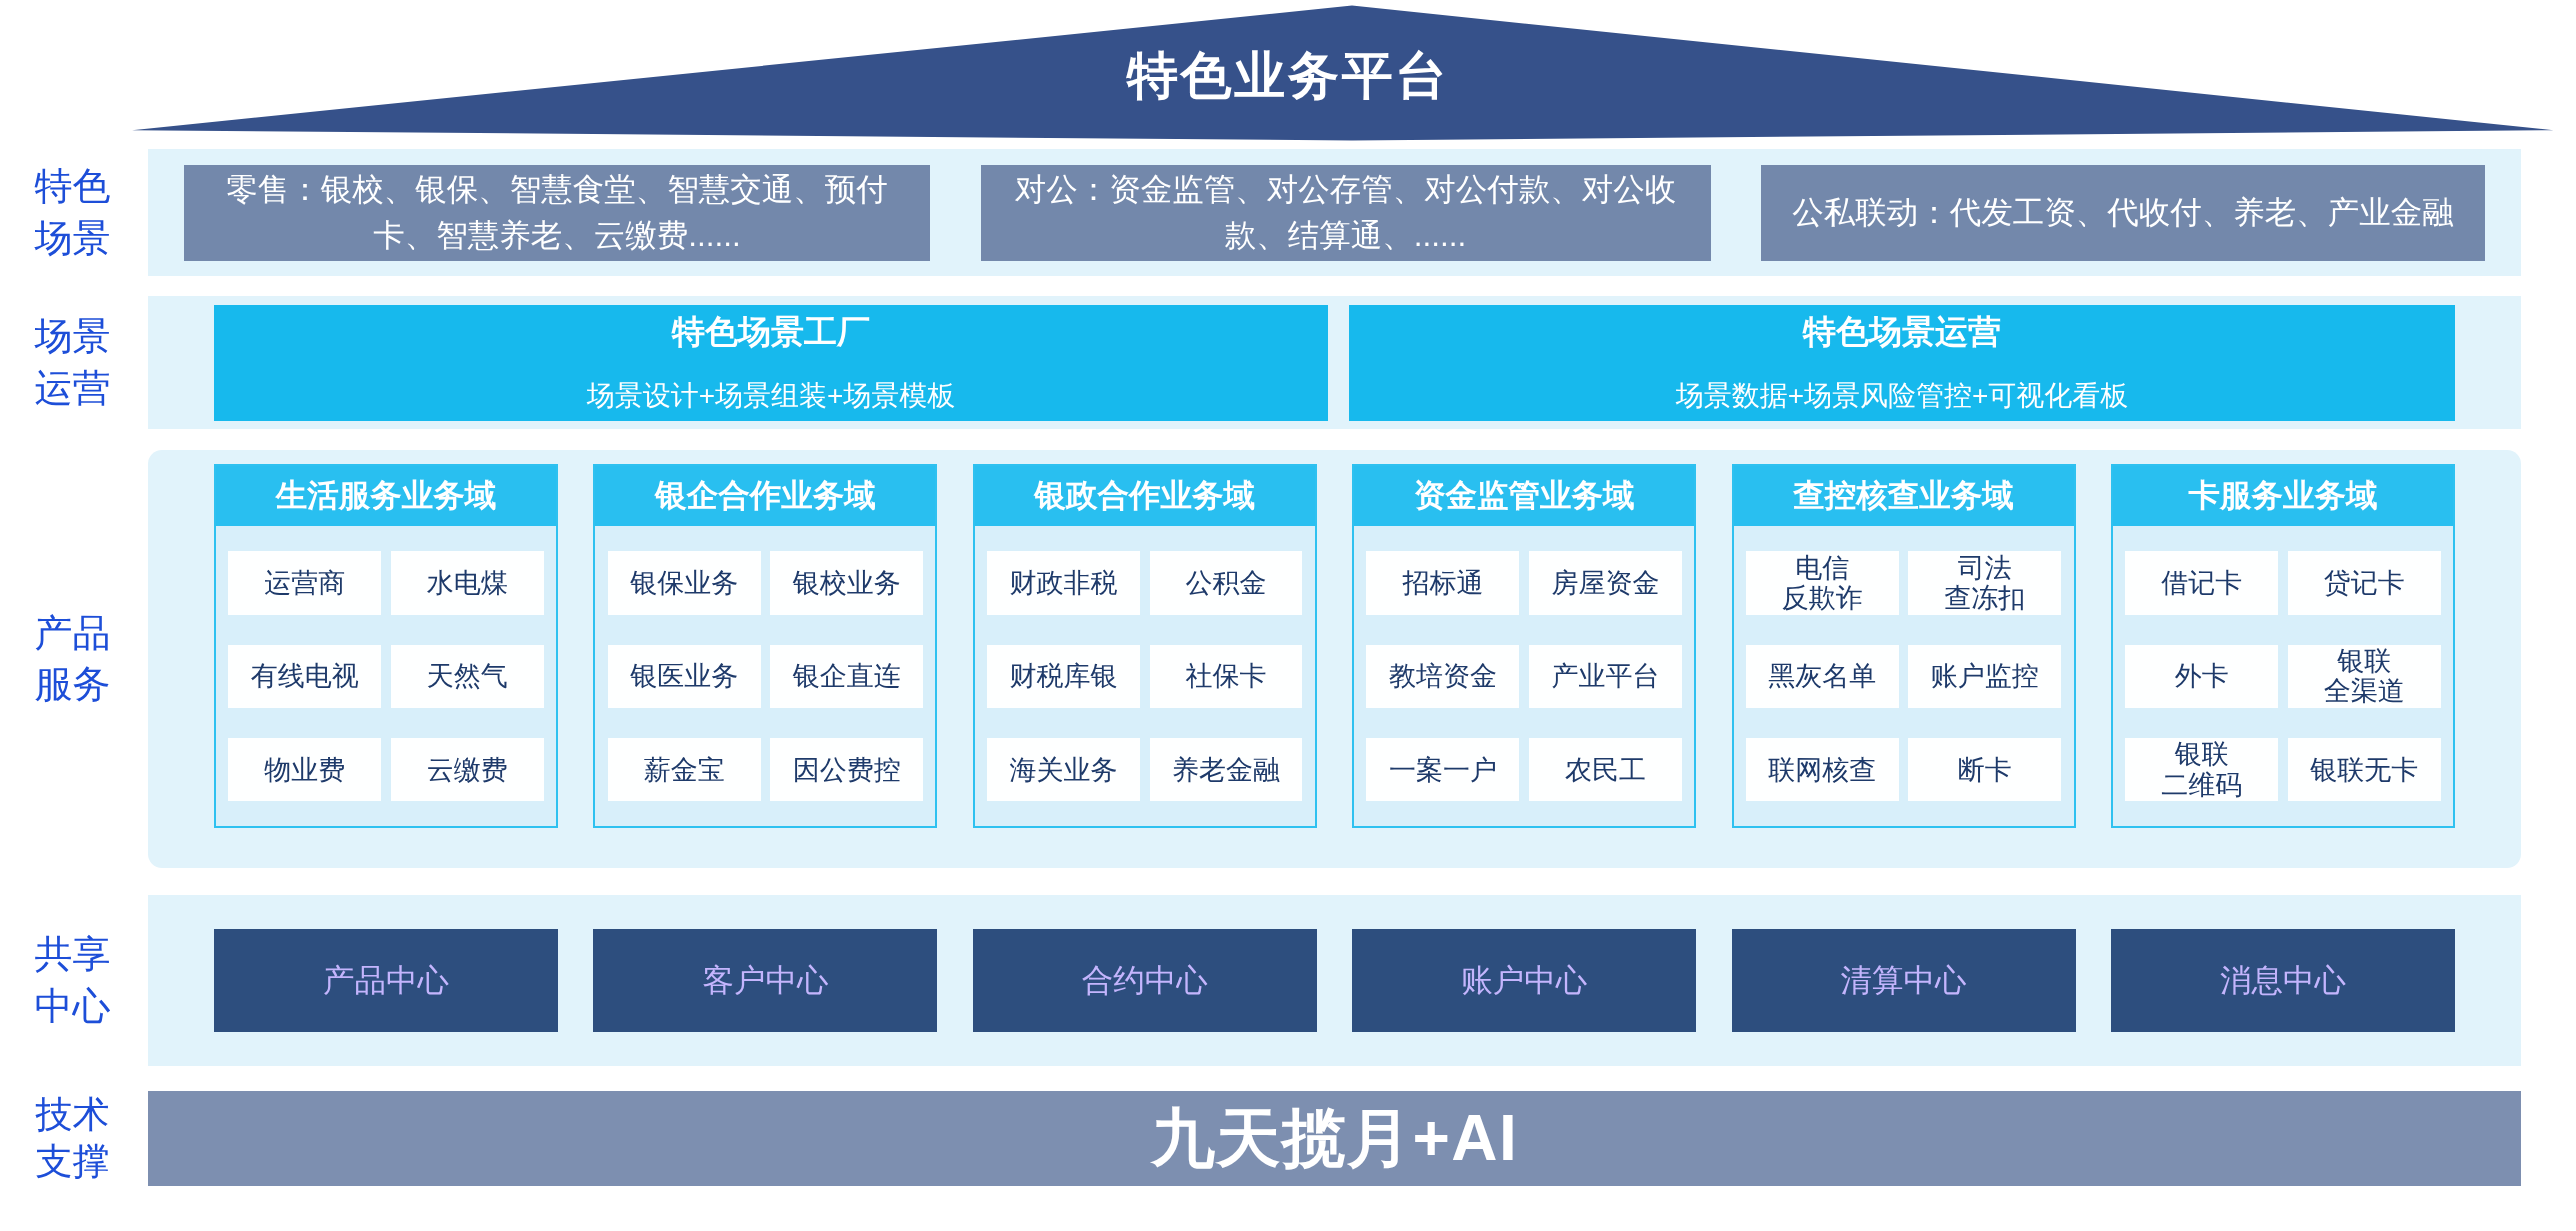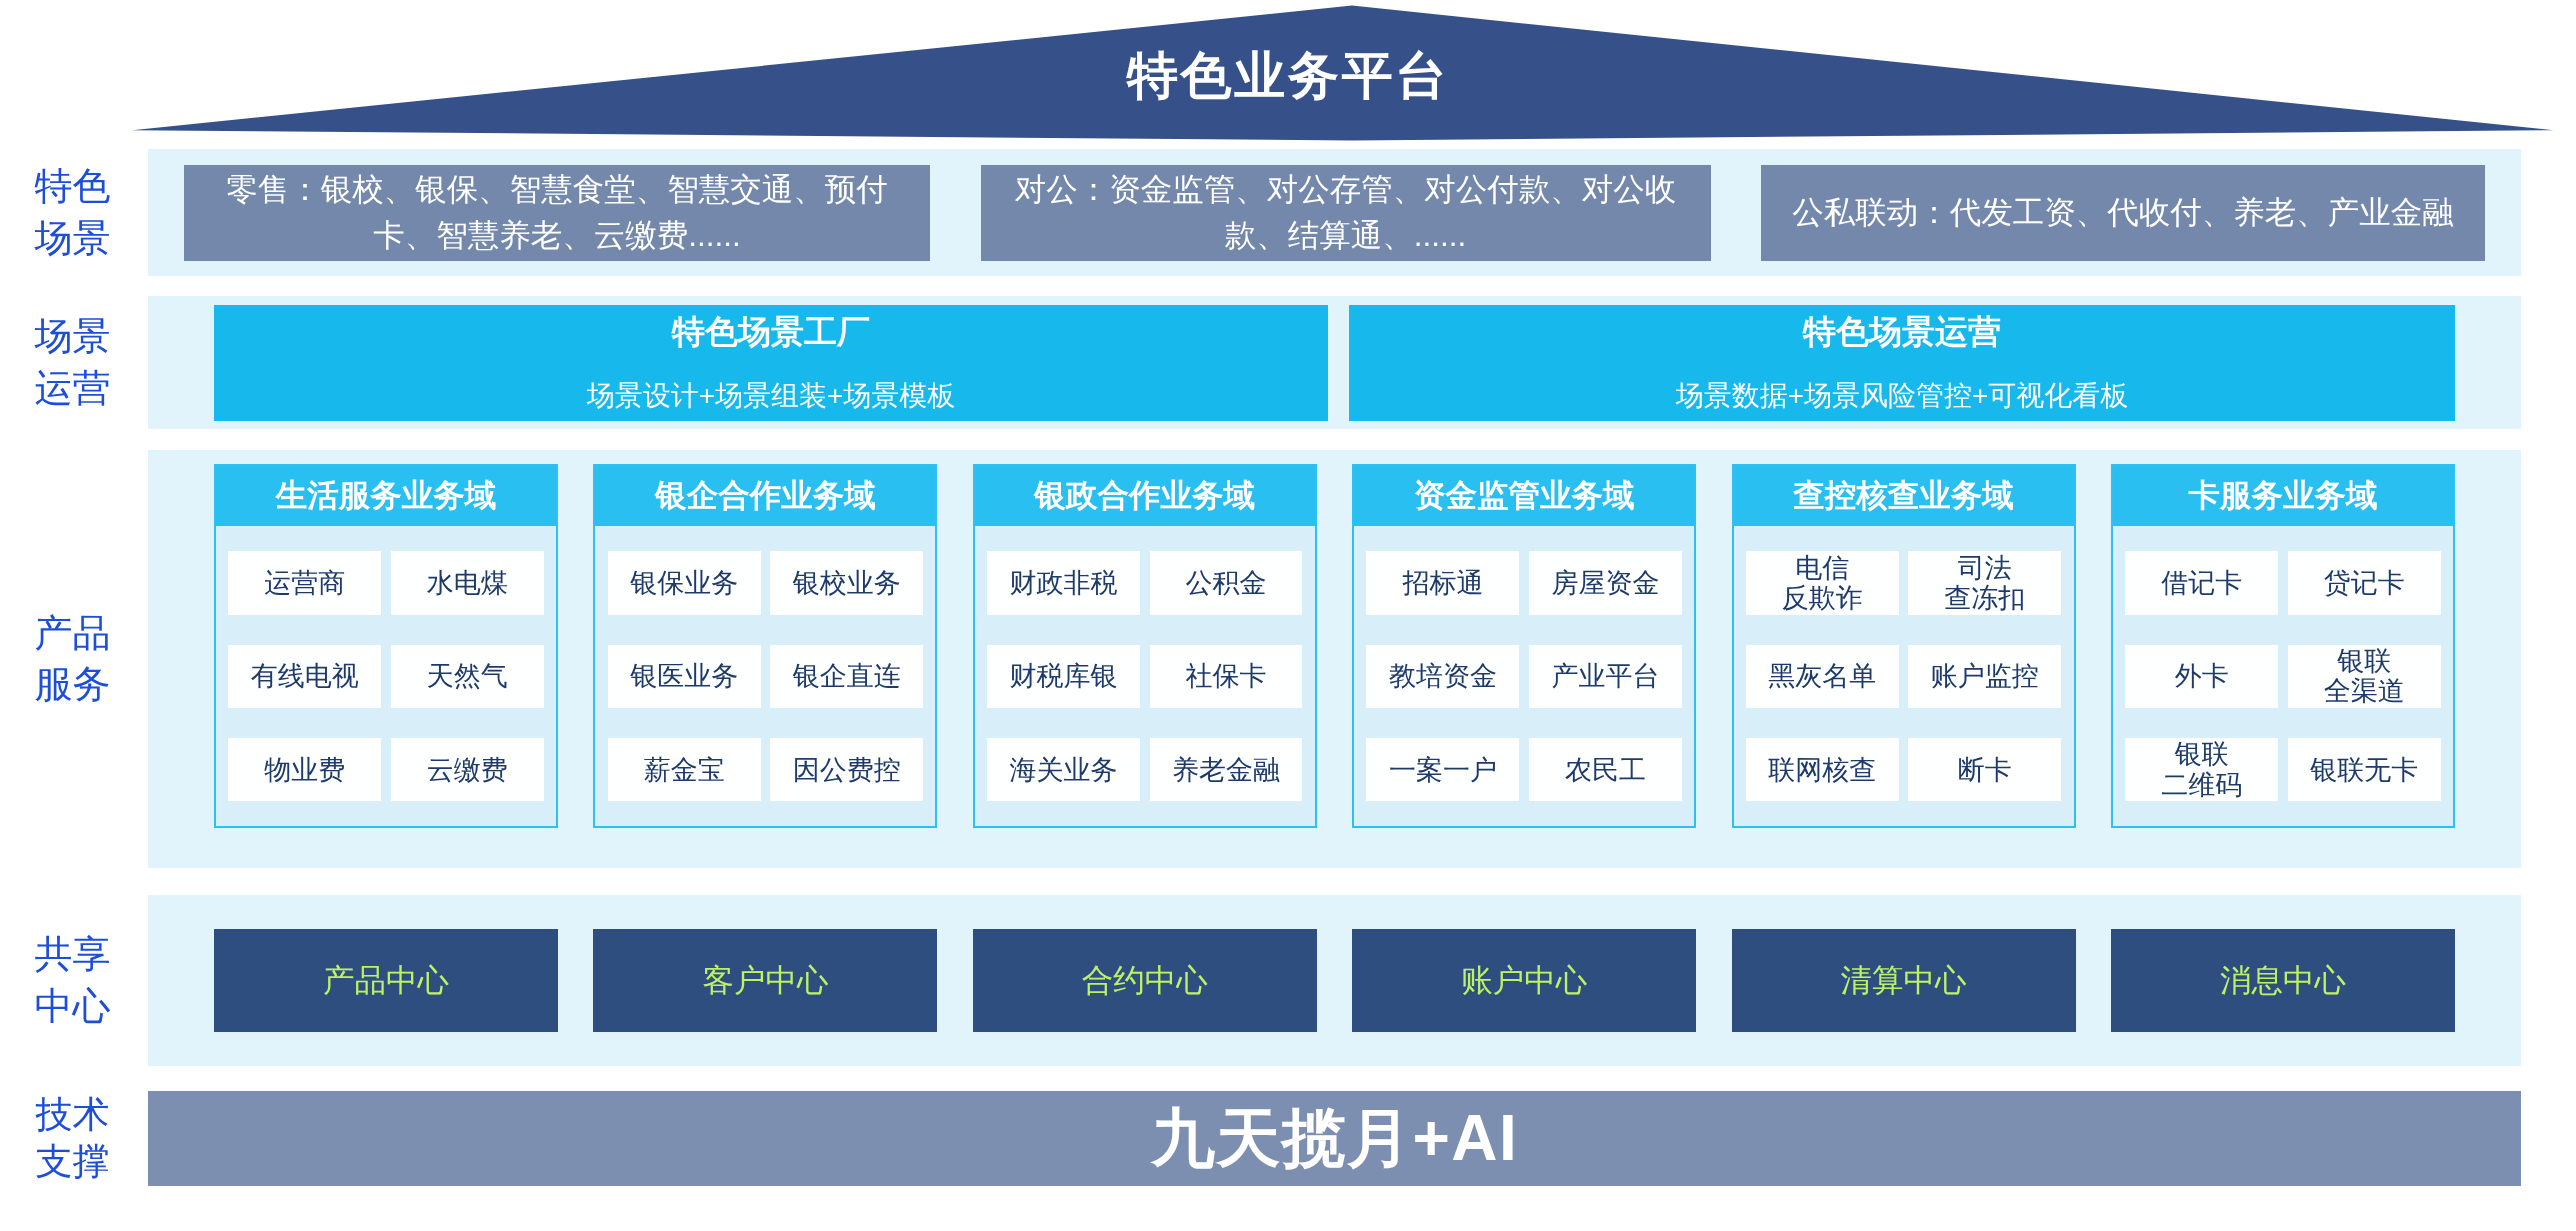--- a/index.html
+++ b/index.html
@@ -68,20 +68,21 @@
   .ops-box.b0 { width: 1114px; }
   .ops-box.b1 { width: 1106px; }
   .ops-title { font-size: 33px; font-weight: bold; }
   .ops-subtitle { font-size: 28px; }
 
   
   .band.products {
     top: 450px; height: 418px;
     display: flex; align-items: flex-start; justify-content: space-between;
     padding: 14.4px 66px 0 66px;
+    border-radius: 14px;
   }
   .product-column {
     width: 344px; height: 364px; box-sizing: border-box;
     display: flex; flex-direction: column;
     border: 2.1px solid #2EC1F0;
   }
   .column-header {
     height: 60px; flex: 0 0 60px;
     background: #29BFF0; color: #ffffff;
     display: flex; align-items: center; justify-content: center;
@@ -103,21 +104,21 @@
   }
 
   
   .band.centers {
     top: 895px; height: 171px;
     display: flex; align-items: center; justify-content: space-between;
     padding: 0 66px;
   }
   .center-box {
     width: 344px; height: 103px;
-    background: #2D4E7E; color: #bef264;
+    background: #2D4E7E; color: #c4b5fd;
     display: flex; align-items: center; justify-content: center;
     font-size: 31.5px; white-space: nowrap;
   }
 
   
   .band.tech {
     top: 1091px; height: 95px;
     background: #7D8FB0;
     display: flex; align-items: center; justify-content: center;
   }

